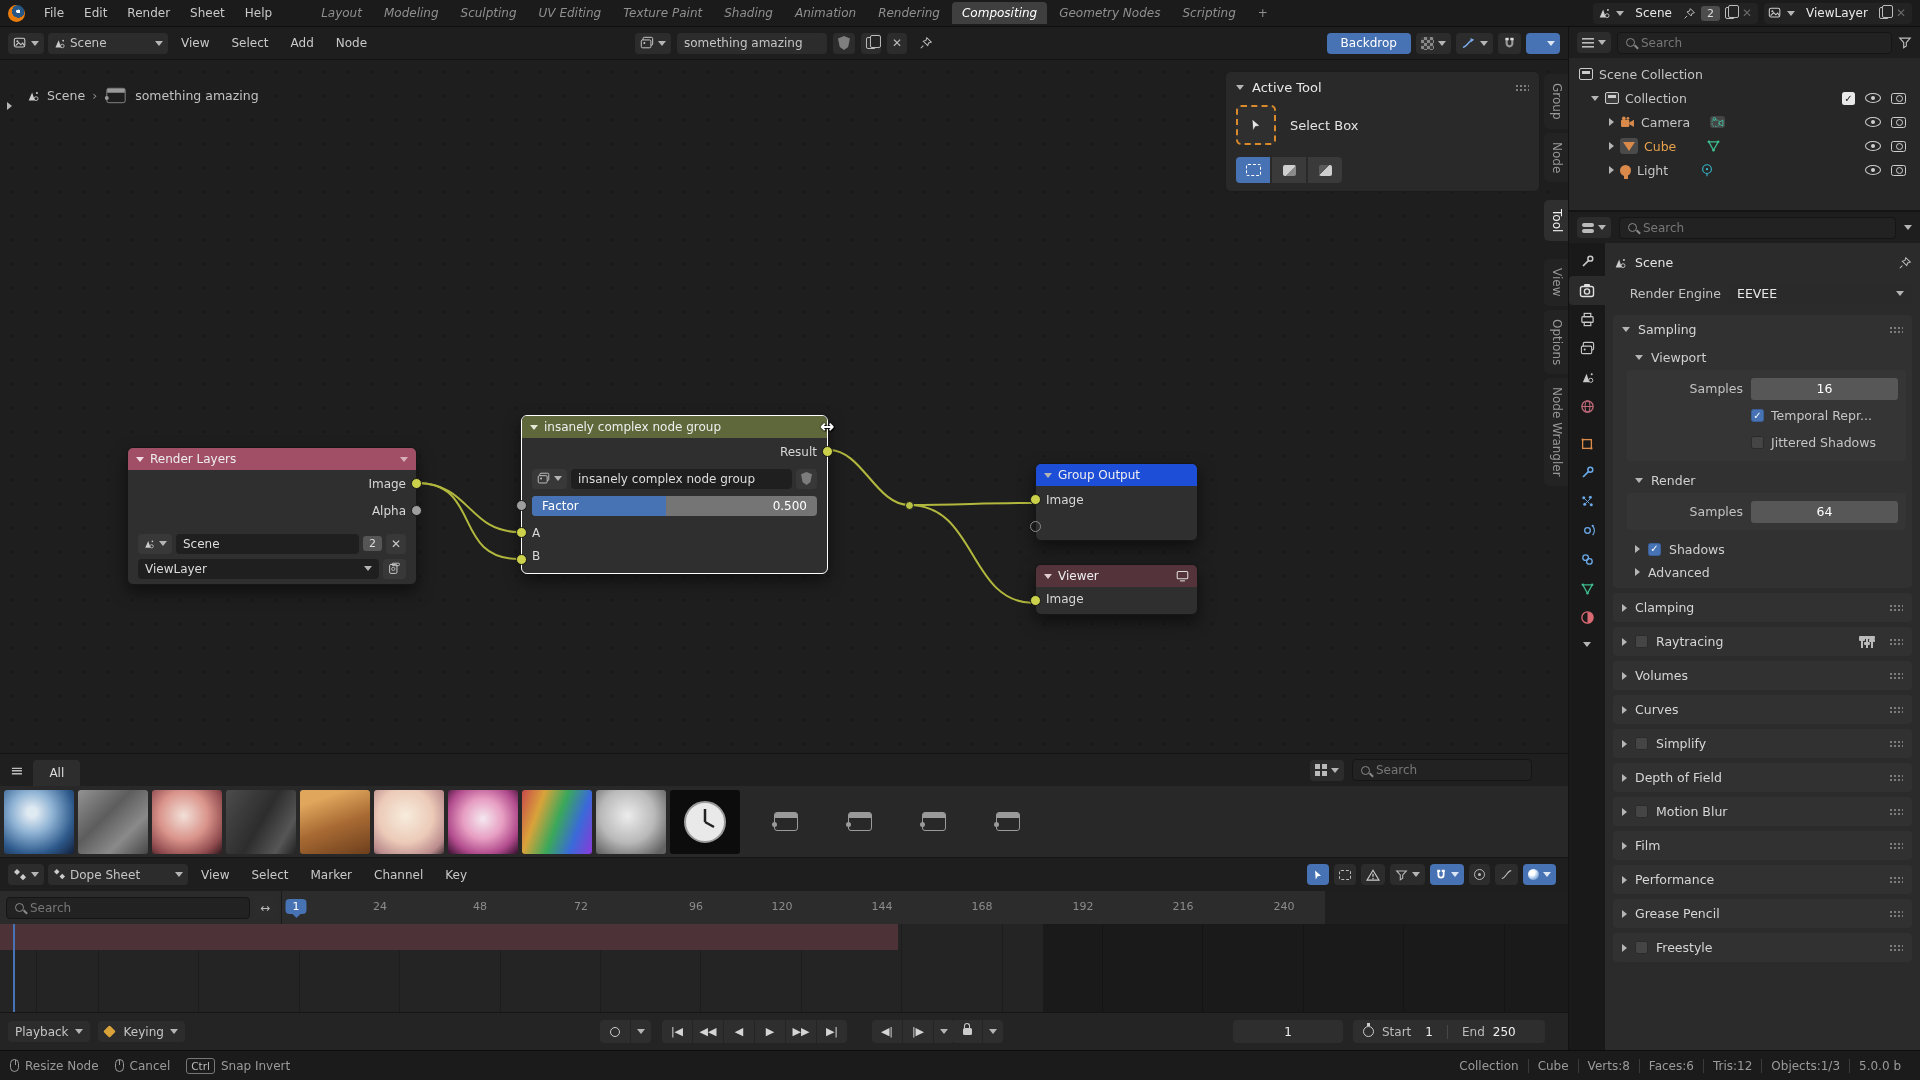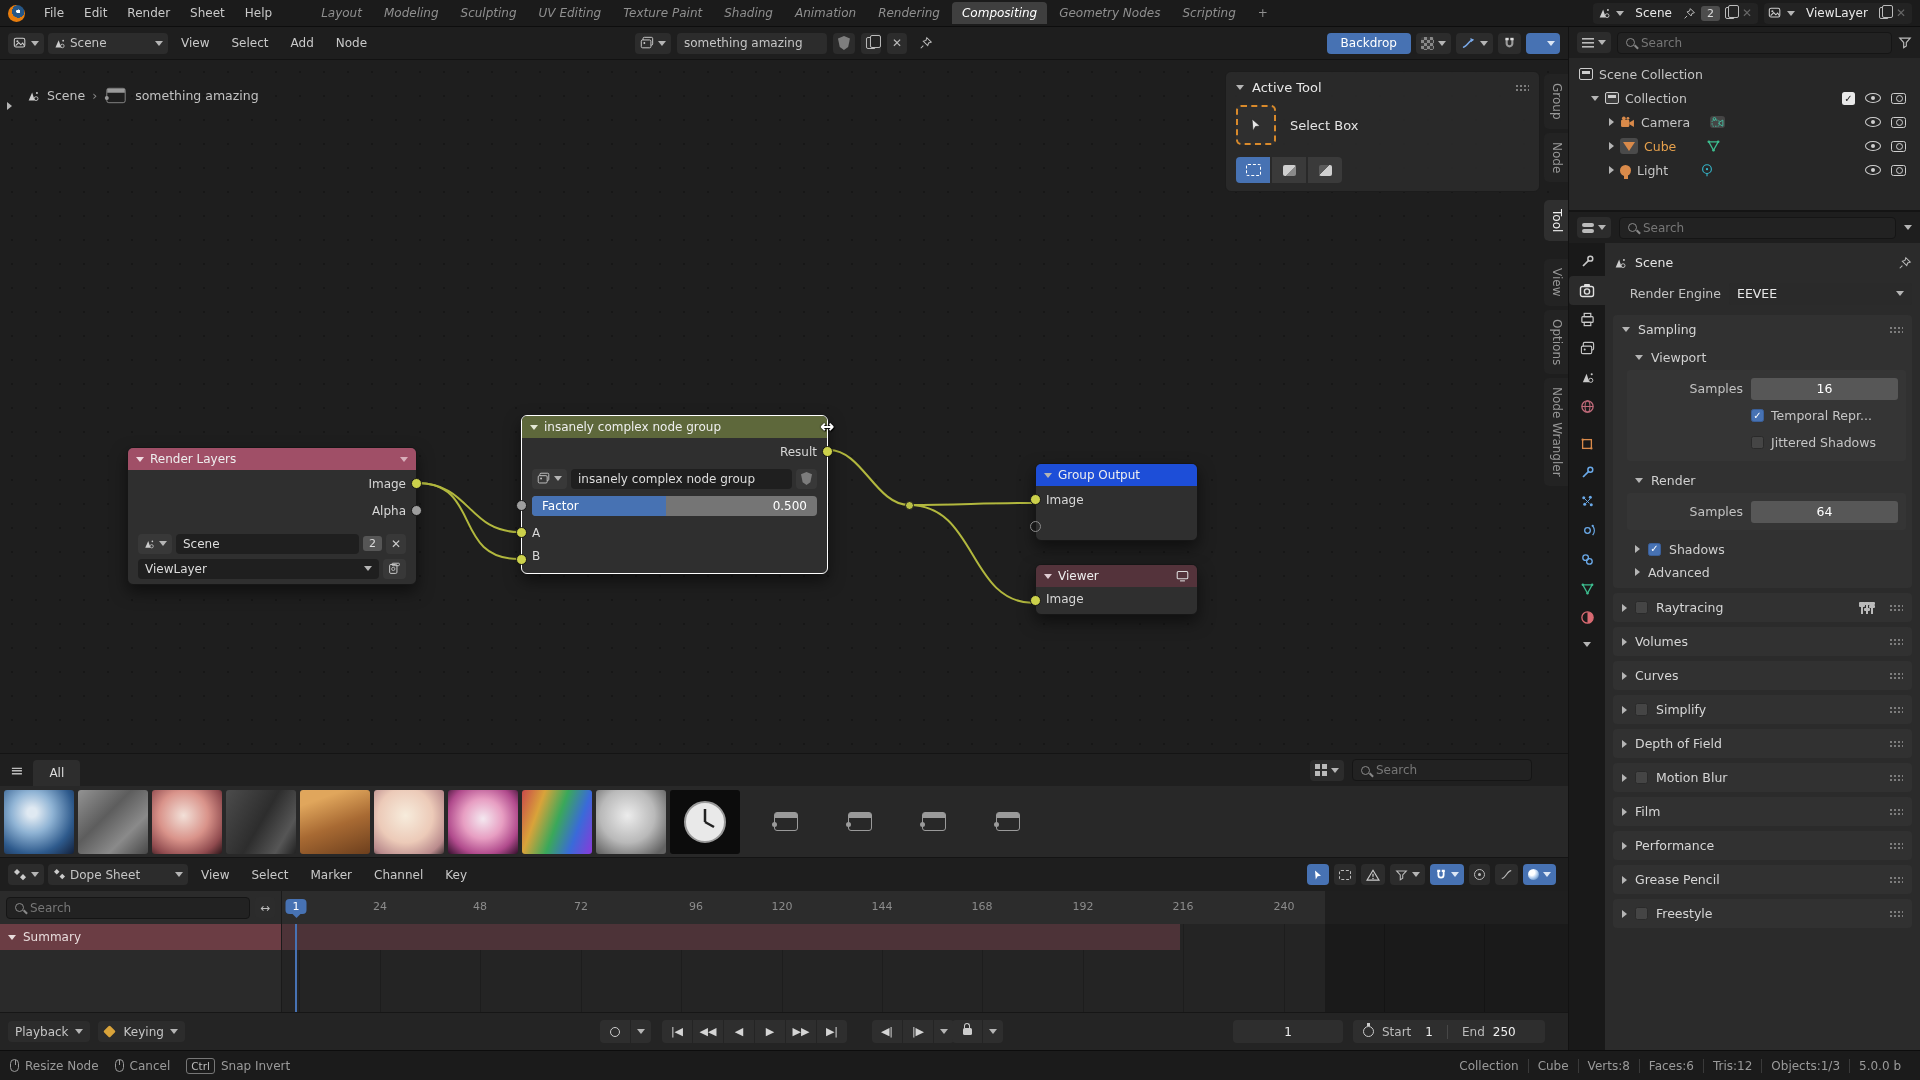--- a/index.html
+++ b/index.html
@@ -594,26 +594,20 @@
           <span class="tick" style="left:700px">168</span>
           <span class="tick" style="left:801px">192</span>
           <span class="tick" style="left:901px">216</span>
           <span class="tick" style="left:1002px">240</span>
           <div class="outrange" style="top:0;bottom:0"></div>
           <span class="cftag" style="left:14px;top:8px">1</span>
         </div>
       </div>
 
       <div class="channels">
-        <div class="chan-left">
-          <div class="sumrow">
-            <span class="cv-d" style="border-top-color:#e8dcdc"></span>
-            <span>Summary</span>
-          </div>
-        </div>
         <div class="keyarea">
           <div class="sumstrip"></div>
           <div class="outrange"></div>
           <div class="cfl" style="left:13px;top:0;bottom:0"></div>
         </div>
       </div>
 
       <div class="playbar">
         <div class="fieldbtn">
           <span>Playback</span>
@@ -931,20 +925,27 @@
               <span class="cv-r"></span>
               <span class="cb on"></span>
               <span>Shadows</span>
             </div>
             <div class="subh" style="padding-bottom:6px">
               <span class="cv-r"></span>
               <span>Advanced</span>
             </div>
           </div>
 
+          <div class="panel">
+              <div class="panel-h">
+                <span class="cv-r"></span>
+                <span>Clamping</span>
+                <span class="grip" style="margin-left:auto"></span>
+              </div>
+            </div>
           <div class="panel">
               <div class="panel-h">
                 <span class="cv-r"></span>
                 <span class="cb"></span>
                 <span>Raytracing</span>
                 <span class="slidersico" style="margin-left:auto">
                   <i style="height:12px">
                     <b style="position:absolute;top:2px;left:-2px;width:6px;height:3px;background:#bbb;display:block;border-radius:1px"></b>
                   </i>
                   <i style="height:12px">

